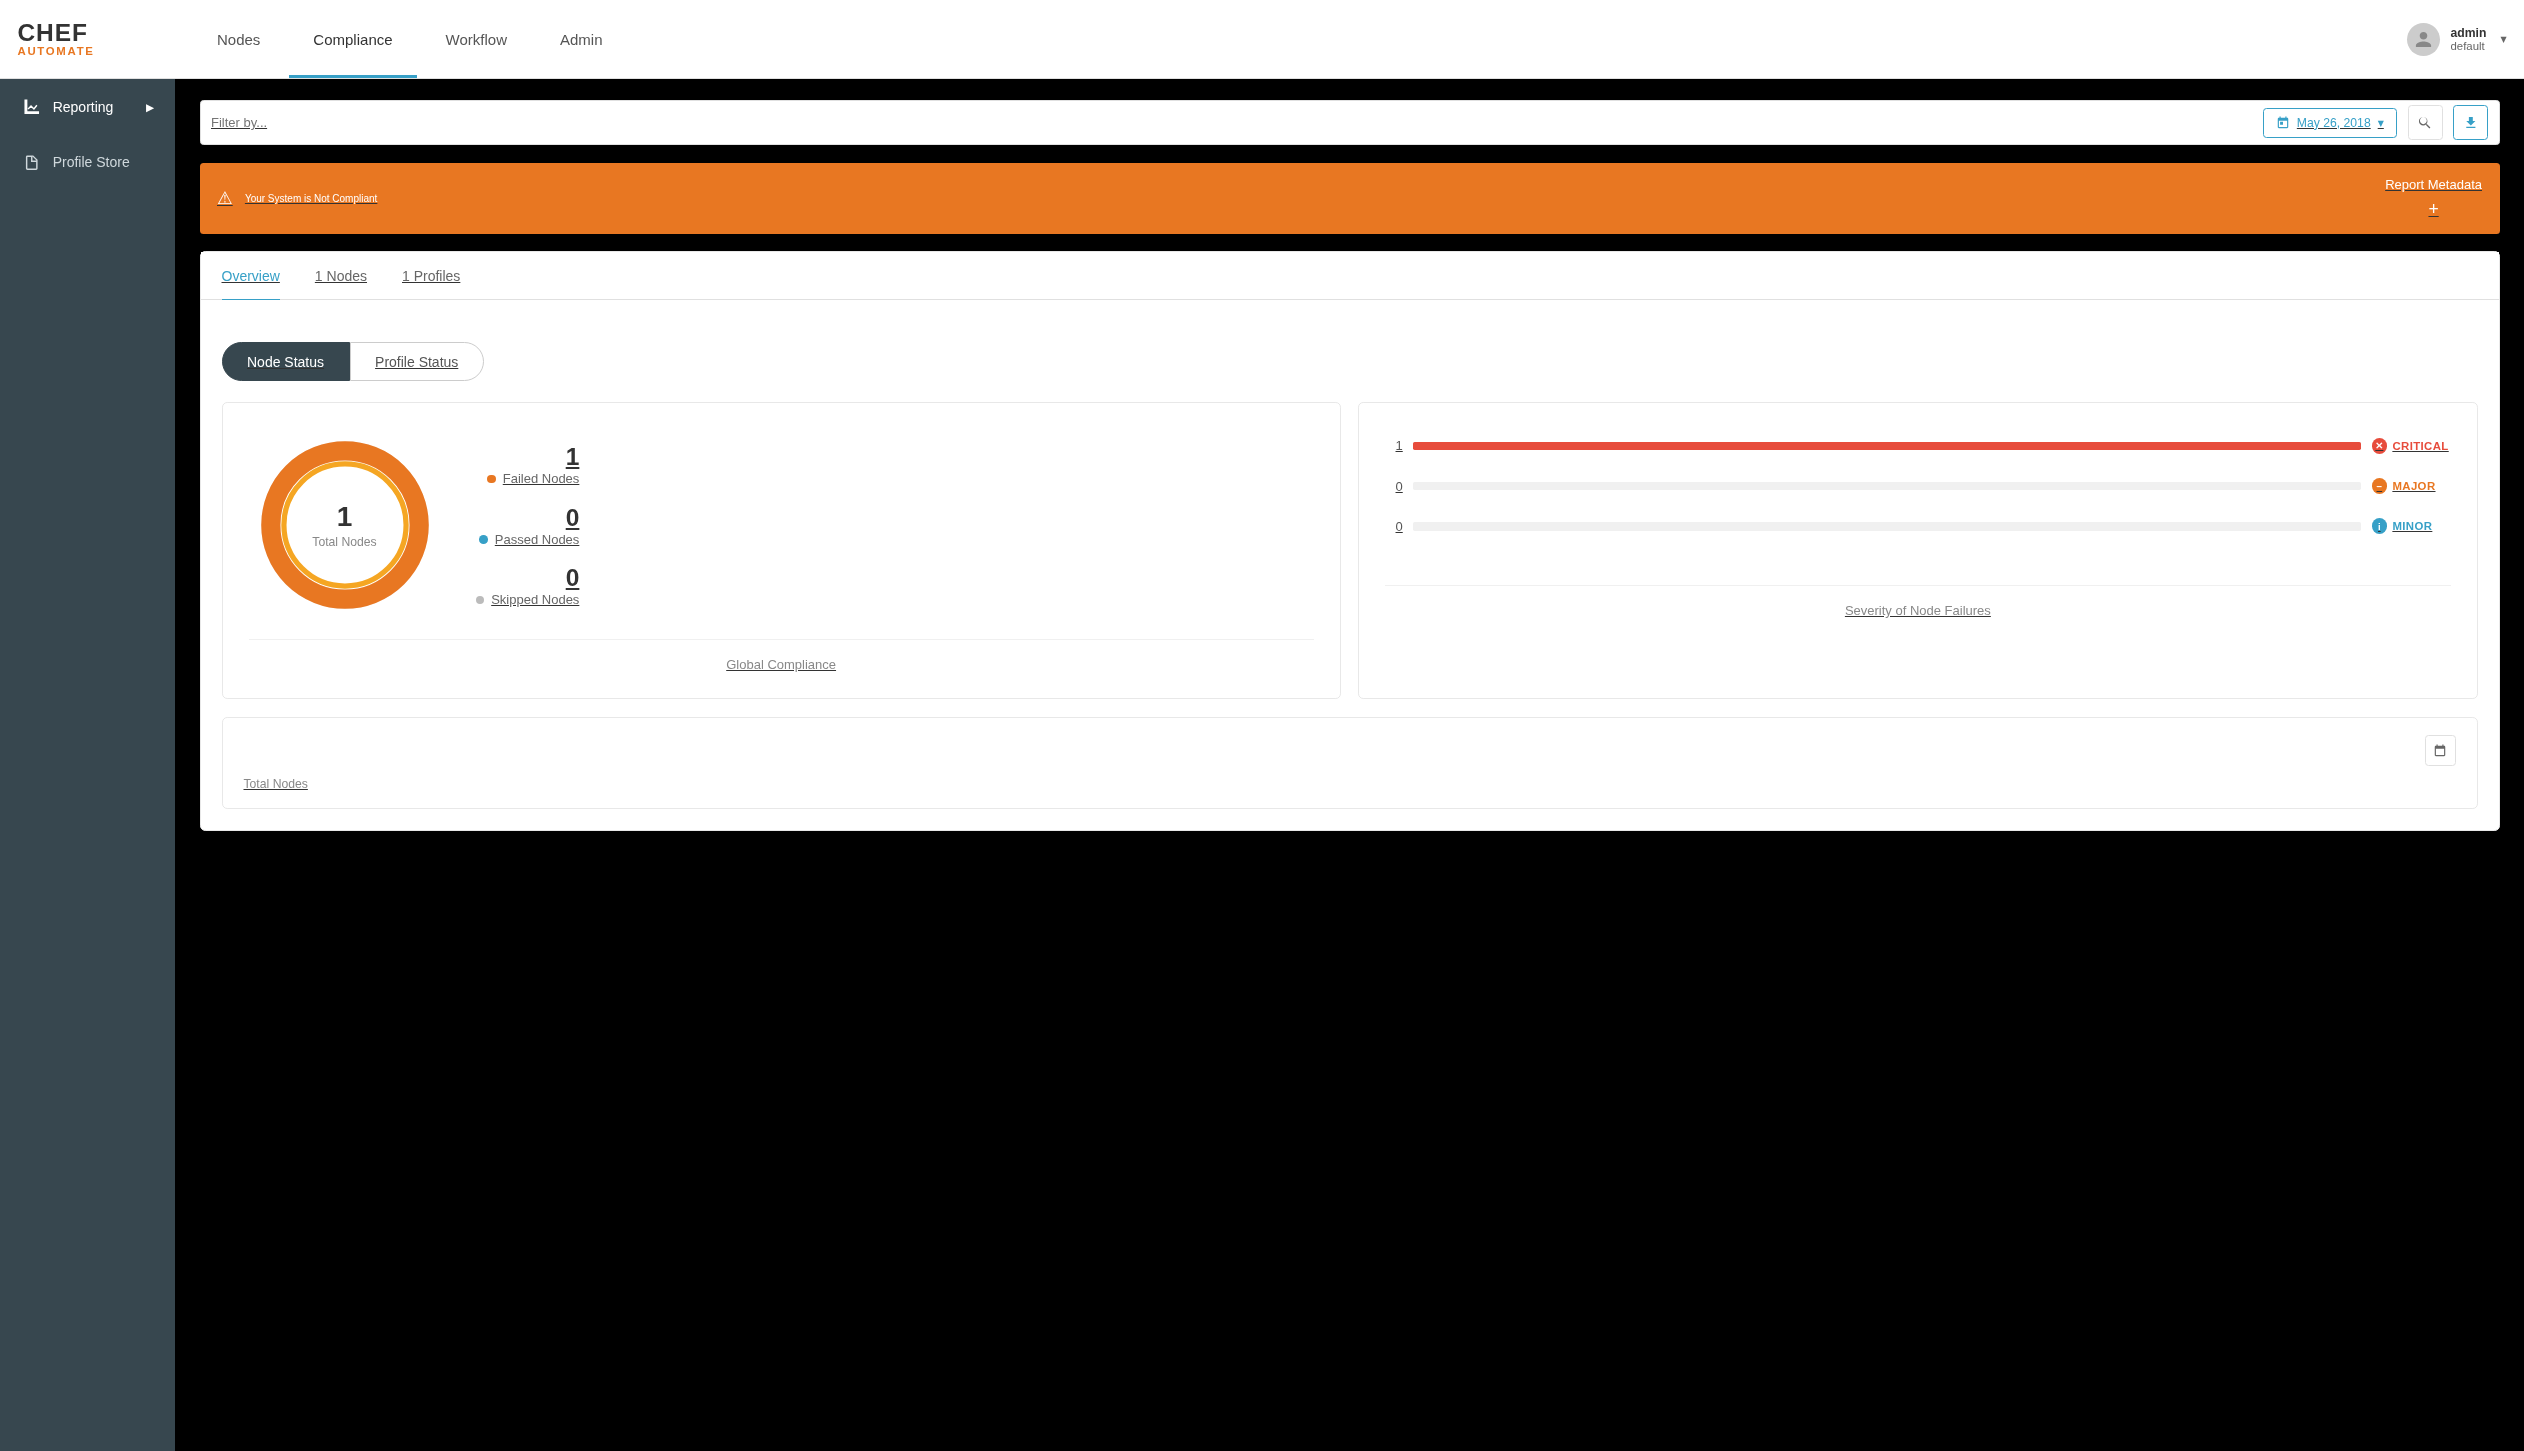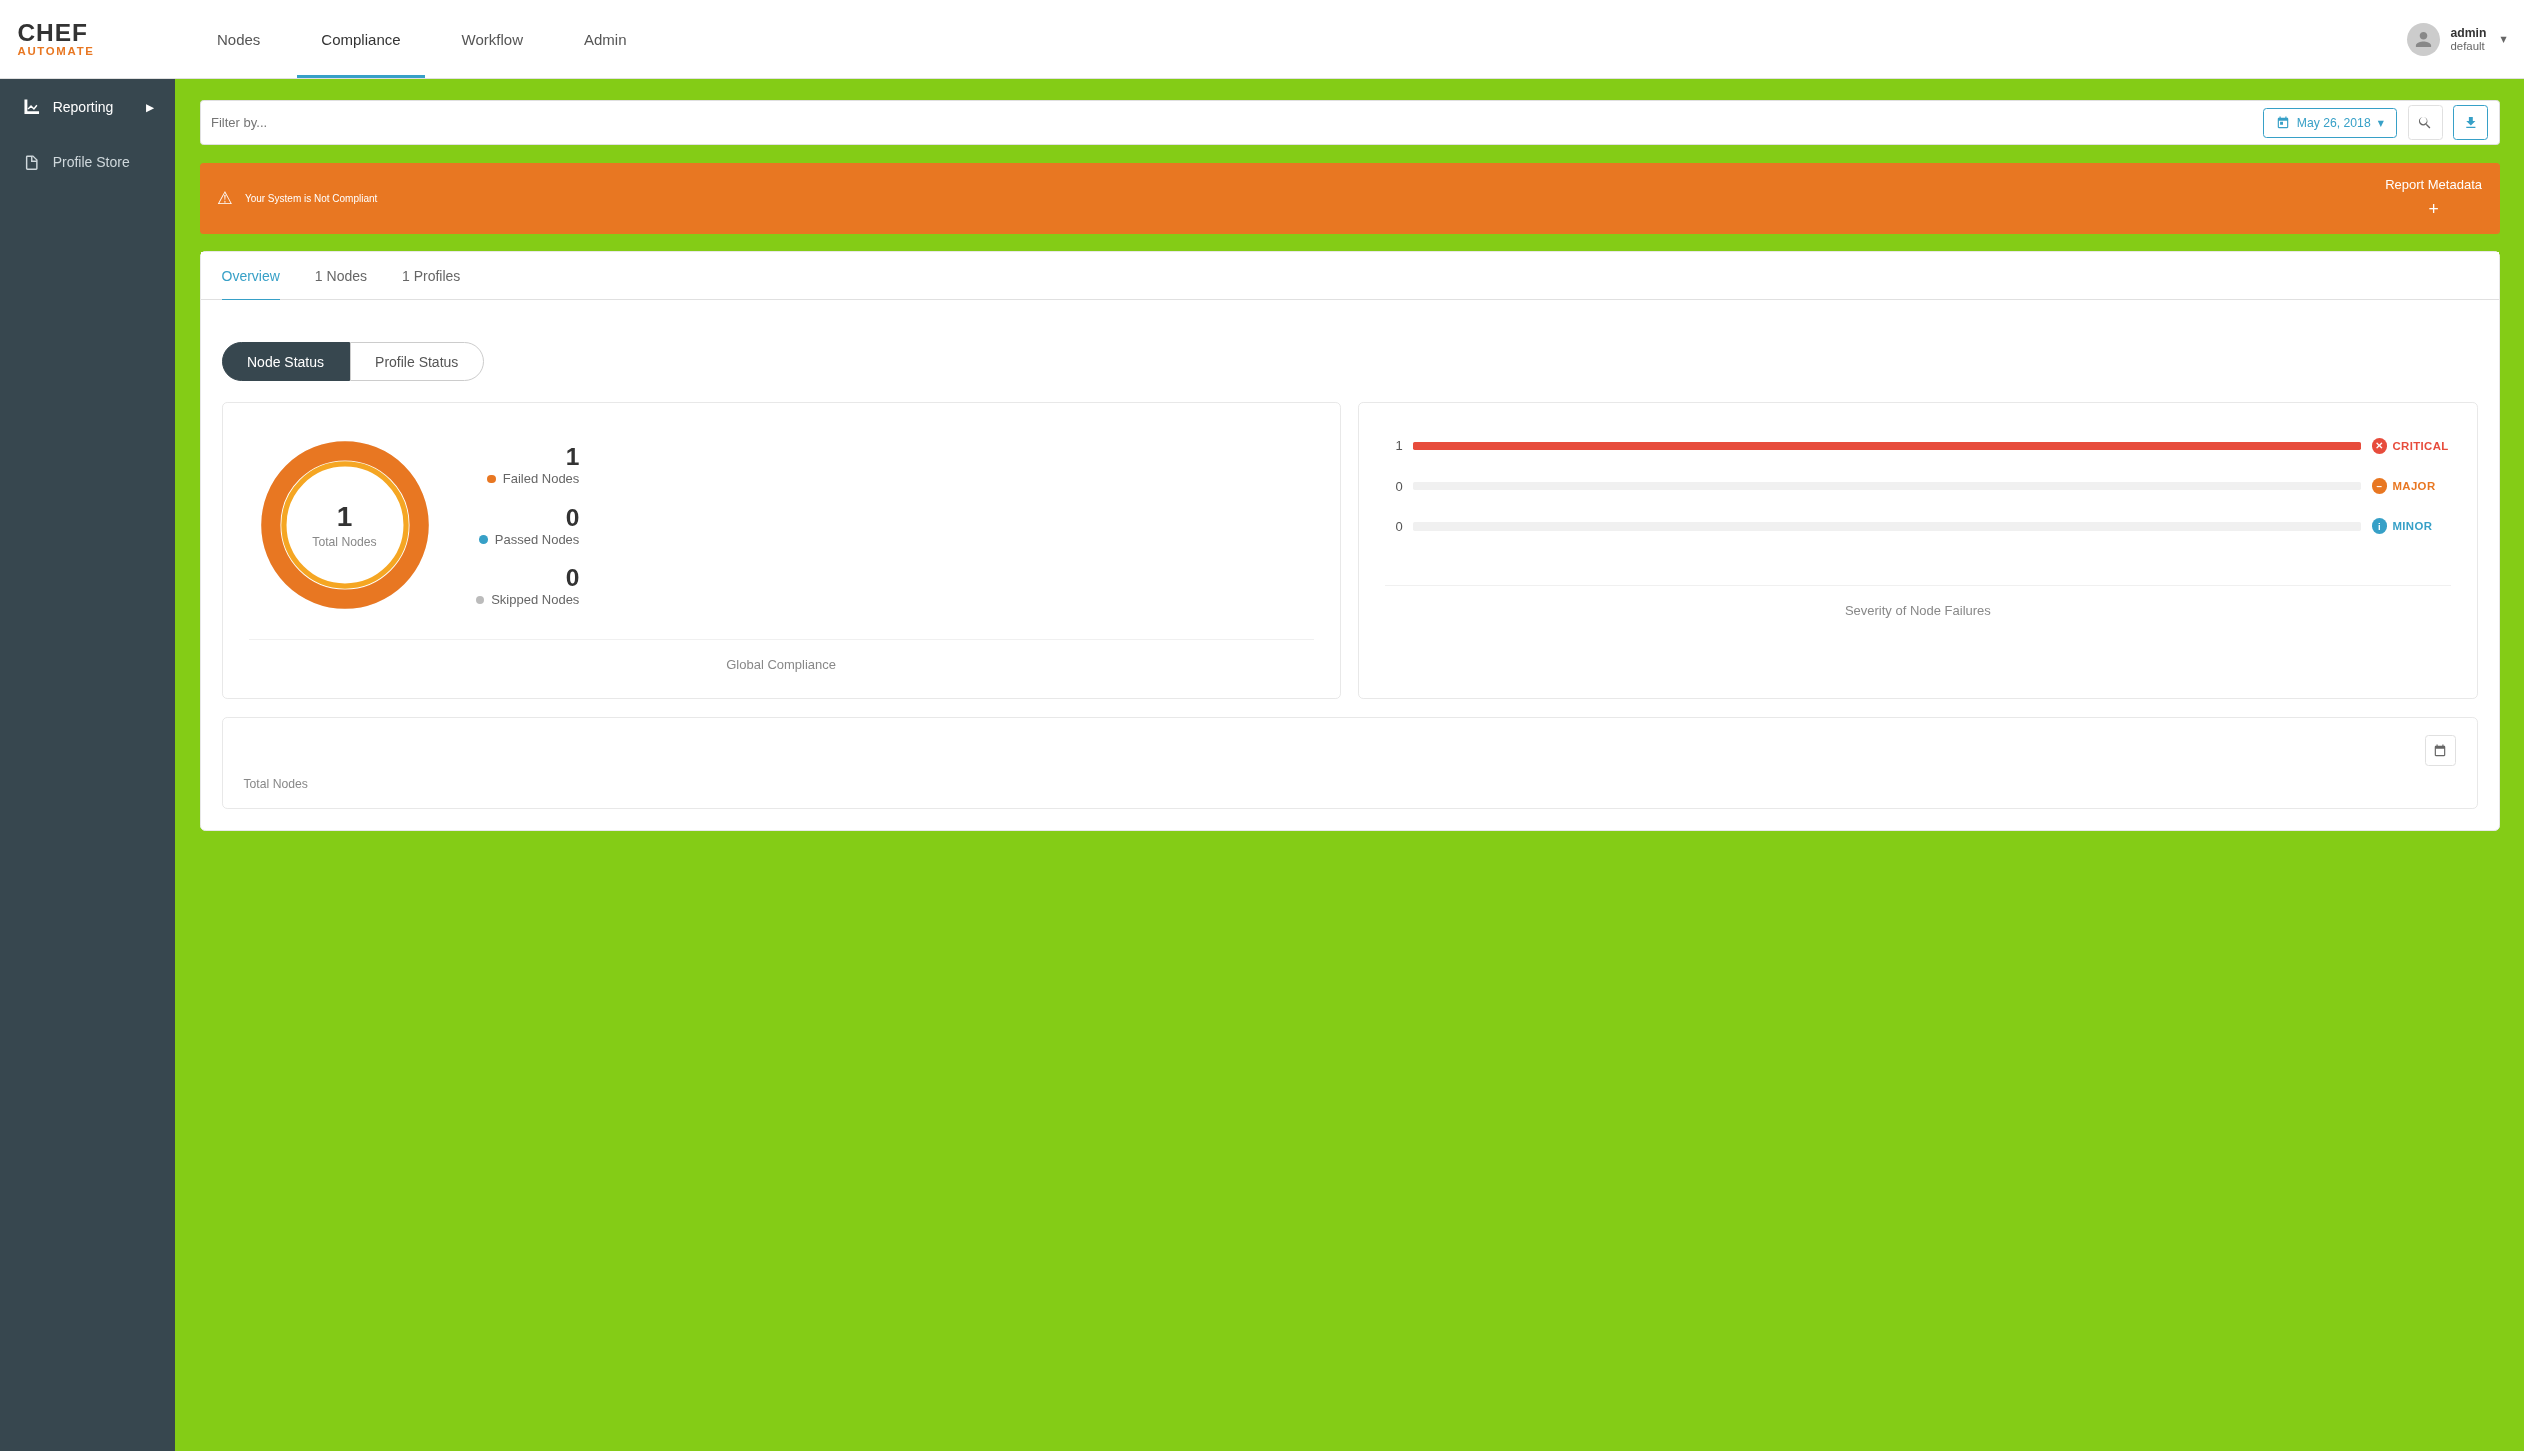--- a/index.html
+++ b/index.html
@@ -3,29 +3,29 @@
   <meta charset="utf-8">
   <style>
     * { box-sizing: border-box; margin: 0; padding: 0; }
     body { font-family: 'Helvetica Neue', Arial, sans-serif; background: #f5f5f5; color: #333; }
 
     
     .app { display: flex; flex-direction: column; height: 100vh; }
     .top-nav { display: flex; align-items: center; background: #fff; border-bottom: 0.9px solid #e0e0e0; height: 79px; padding: 0 17.5px; z-index: 10; }
     .main-layout { display: flex; flex: 1; overflow: hidden; }
     .sidebar { width: 175px; background: #37474f; flex-shrink: 0; display: flex; flex-direction: column; }
-    .content-area { flex: 1; overflow-y: auto; background: #84cc16; }
+    .content-area { flex: 1; overflow-y: auto; background: #000000; text-decoration: underline; }
 
     
     .logo-area { display: flex; align-items: center; margin-right: 35px; min-width: 140px; }
     .logo-text { display: flex; flex-direction: column; line-height: 1; }
     .logo-chef { font-size: 24.5px; font-weight: 900; color: #333; letter-spacing: 0.9px; }
     .logo-automate { font-size: 11.4px; font-weight: 700; color: #e87722; letter-spacing: 1.7px; }
 
-    .nav-links { display: flex; gap: 12px; height: 100%; align-items: stretch; }
+    .nav-links { display: flex; gap: 4px; height: 100%; align-items: stretch; }
     .nav-link { display: flex; align-items: center; padding: 0 24.5px; font-size: 15px; color: #555; text-decoration: none; position: relative; cursor: pointer; }
     .nav-link.active { color: #333; font-weight: 500; }
     .nav-link.active::after { content: ''; position: absolute; bottom: 0; left: 0; right: 0; height: 2.6px; background: #37a0c7; }
 
     .user-area { margin-left: auto; display: flex; align-items: center; gap: 10.5px; }
     .user-avatar { width: 33px; height: 33px; background: #ccc; border-radius: 50%; display: flex; align-items: center; justify-content: center; }
     .user-avatar svg { width: 19px; height: 19px; fill: #888; }
     .user-info { display: flex; flex-direction: column; }
     .user-name { font-size: 12.2px; font-weight: 600; color: #333; }
     .user-role { font-size: 11.4px; color: #666; }

